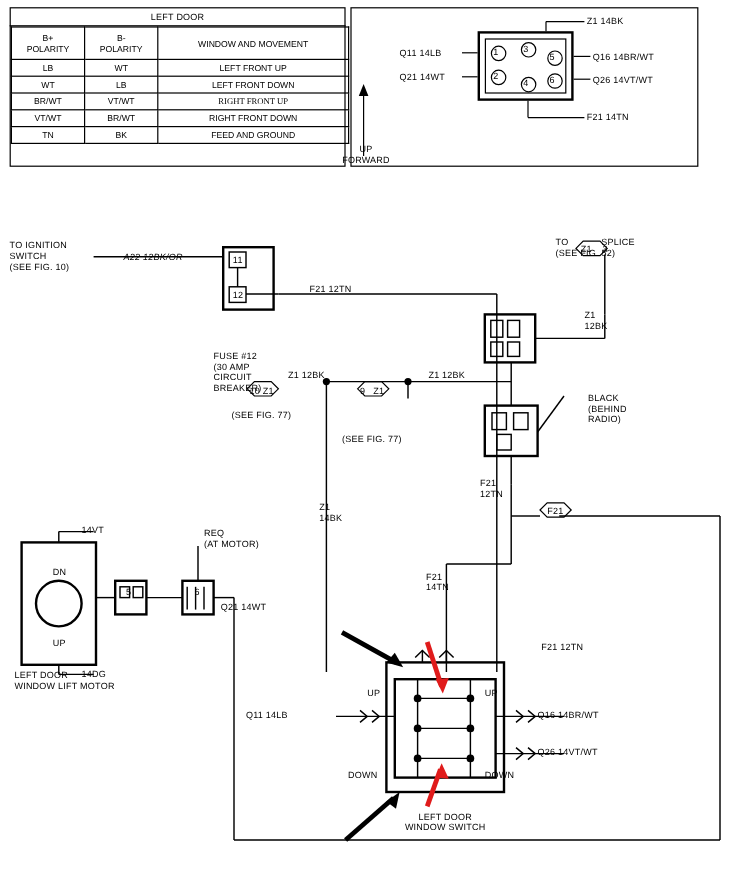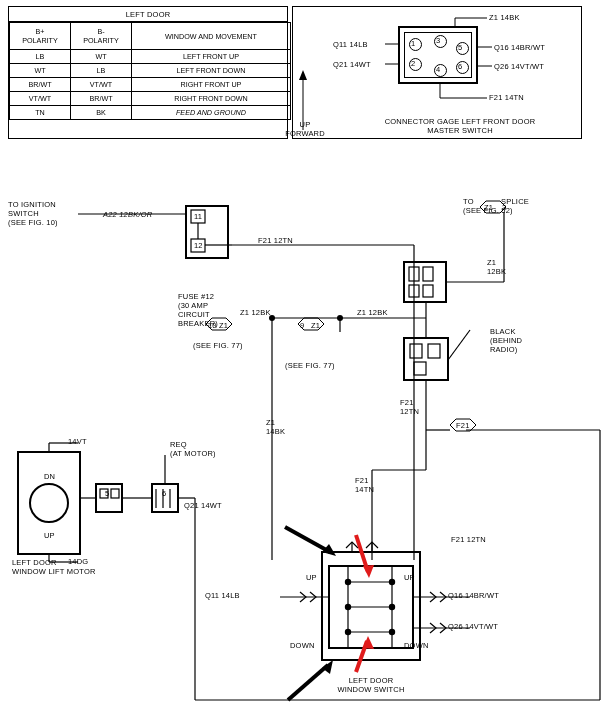--- a/index.html
+++ b/index.html
@@ -45,31 +45,31 @@
             <td style="width: 158px; margin-top: 24px;">LEFT FRONT UP</td>
           </tr>
           <tr>
             <td style="width: 60px;">WT</td>
             <td style="width: 60px;">LB</td>
             <td style="width: 158px;">LEFT FRONT DOWN</td>
           </tr>
           <tr>
             <td style="width: 60px;">BR/WT</td>
             <td style="width: 60px;">VT/WT</td>
-            <td style="width: 158px;">RIGHT FRONT UP</td>
+            <td style="width: 158px; font-family: Liberation Serif, serif;">RIGHT FRONT UP</td>
           </tr>
           <tr>
             <td style="width: 60px;">VT/WT</td>
             <td style="width: 60px;">BR/WT</td>
             <td style="width: 158px;">RIGHT FRONT DOWN</td>
           </tr>
           <tr>
             <td style="width: 60px;">TN</td>
             <td style="width: 60px;">BK</td>
-            <td style="width: 158px; font-style: italic;">FEED AND GROUND</td>
+            <td style="width: 158px;">FEED AND GROUND</td>
           </tr>
         </tbody>
     </table>
   </div>
 
   <div class="box" style="left:292px;top:6px;width:290px;height:133px;"></div>
 
   <div class="box2" style="left:398px;top:26px;width:80px;height:58px;"></div>
   <div class="box" style="left:404px;top:32px;width:68px;height:46px;"></div>
 
@@ -105,22 +105,20 @@
 
   <div class="abs txt" style="left:333px;top:40px;">Q11 14LB</div>
   <div class="abs txt" style="left:333px;top:60px;">Q21 14WT</div>
   <div class="abs txt" style="left:494px;top:43px;">Q16 14BR/WT</div>
   <div class="abs txt" style="left:494px;top:62px;">Q26 14VT/WT</div>
   <div class="abs txt" style="left:489px;top:13px;">Z1 14BK</div>
   <div class="abs txt" style="left:489px;top:93px;">F21 14TN</div>
 
   <div class="abs txt ctr" style="left:285px;top:120px;width:40px;">UP
 FORWARD</div>
-  <div class="abs txt ctr" style="left:340px;top:117px;width:240px;">CONNECTOR GAGE LEFT FRONT DOOR
-MASTER SWITCH</div>
 
   <svg width="609" height="724">
     <g stroke="#000" stroke-width="1.2" fill="none">
 
       <line x1="78" y1="214" x2="186" y2="214"></line>
 
       <rect x="186" y="206" width="42" height="52" stroke-width="2"></rect>
       <rect x="191" y="210" width="14" height="13"></rect>
       <rect x="191" y="239" width="14" height="13"></rect>
       <line x1="198" y1="223" x2="198" y2="239"></line>

